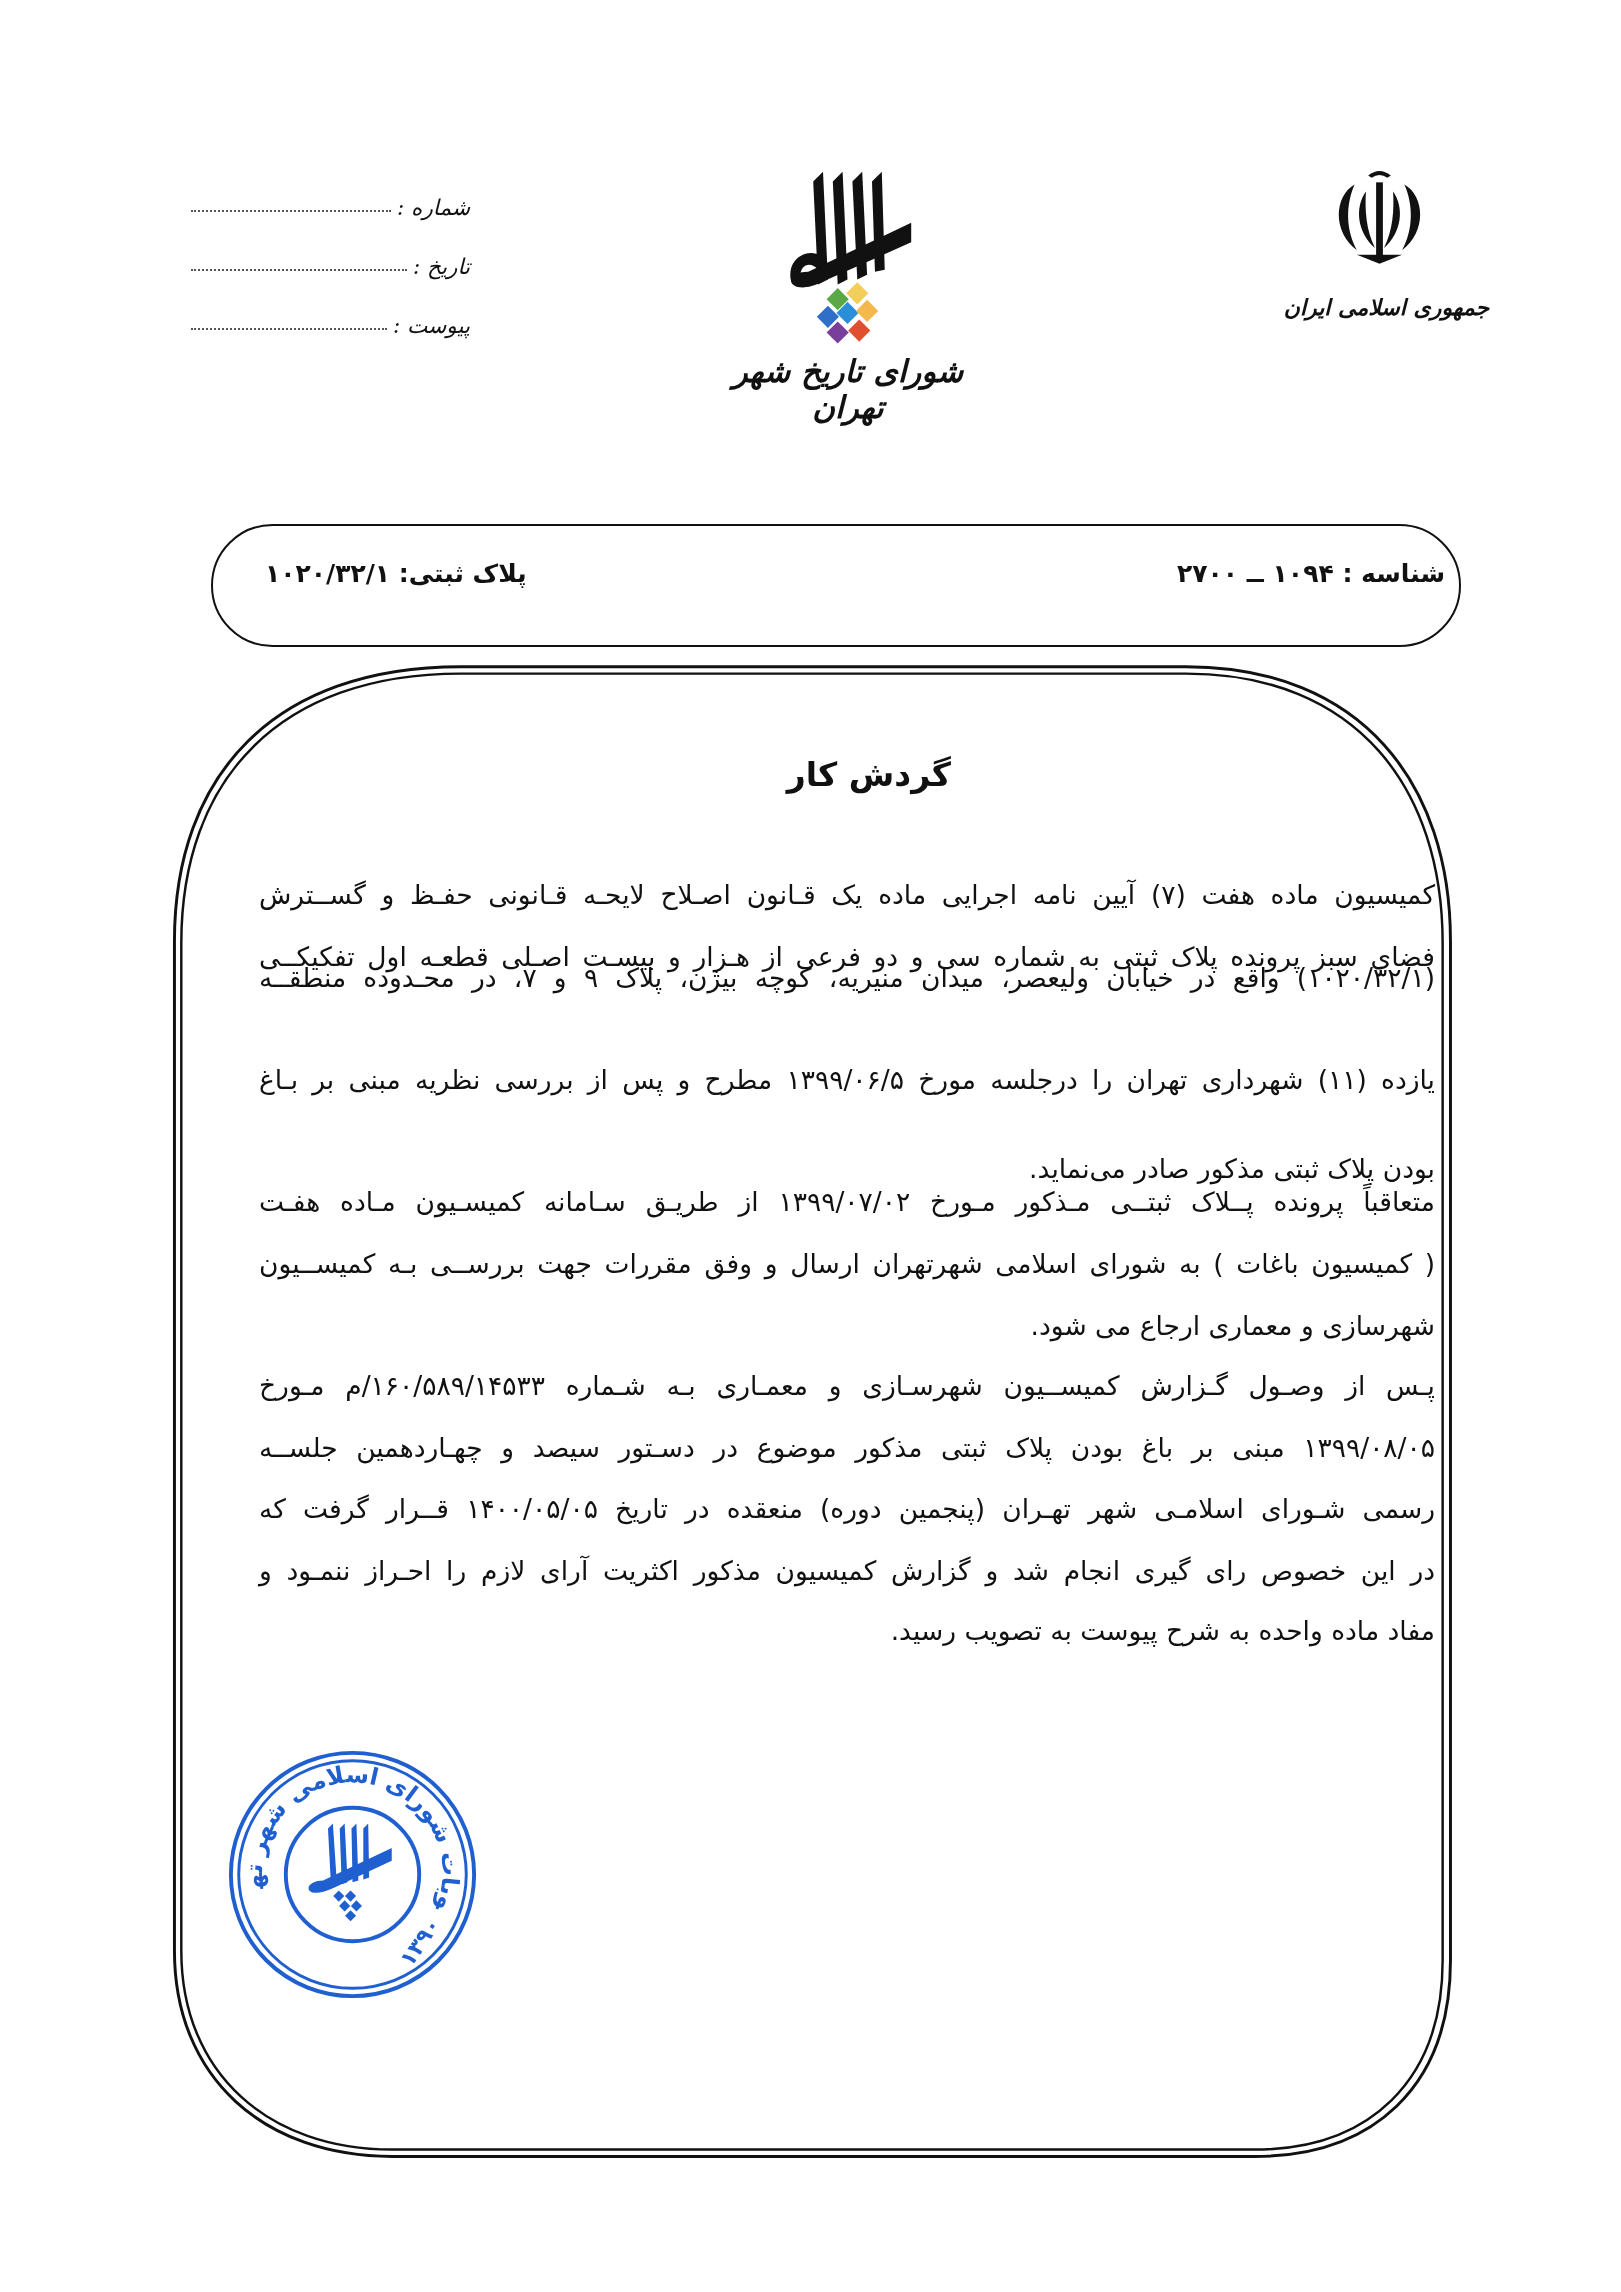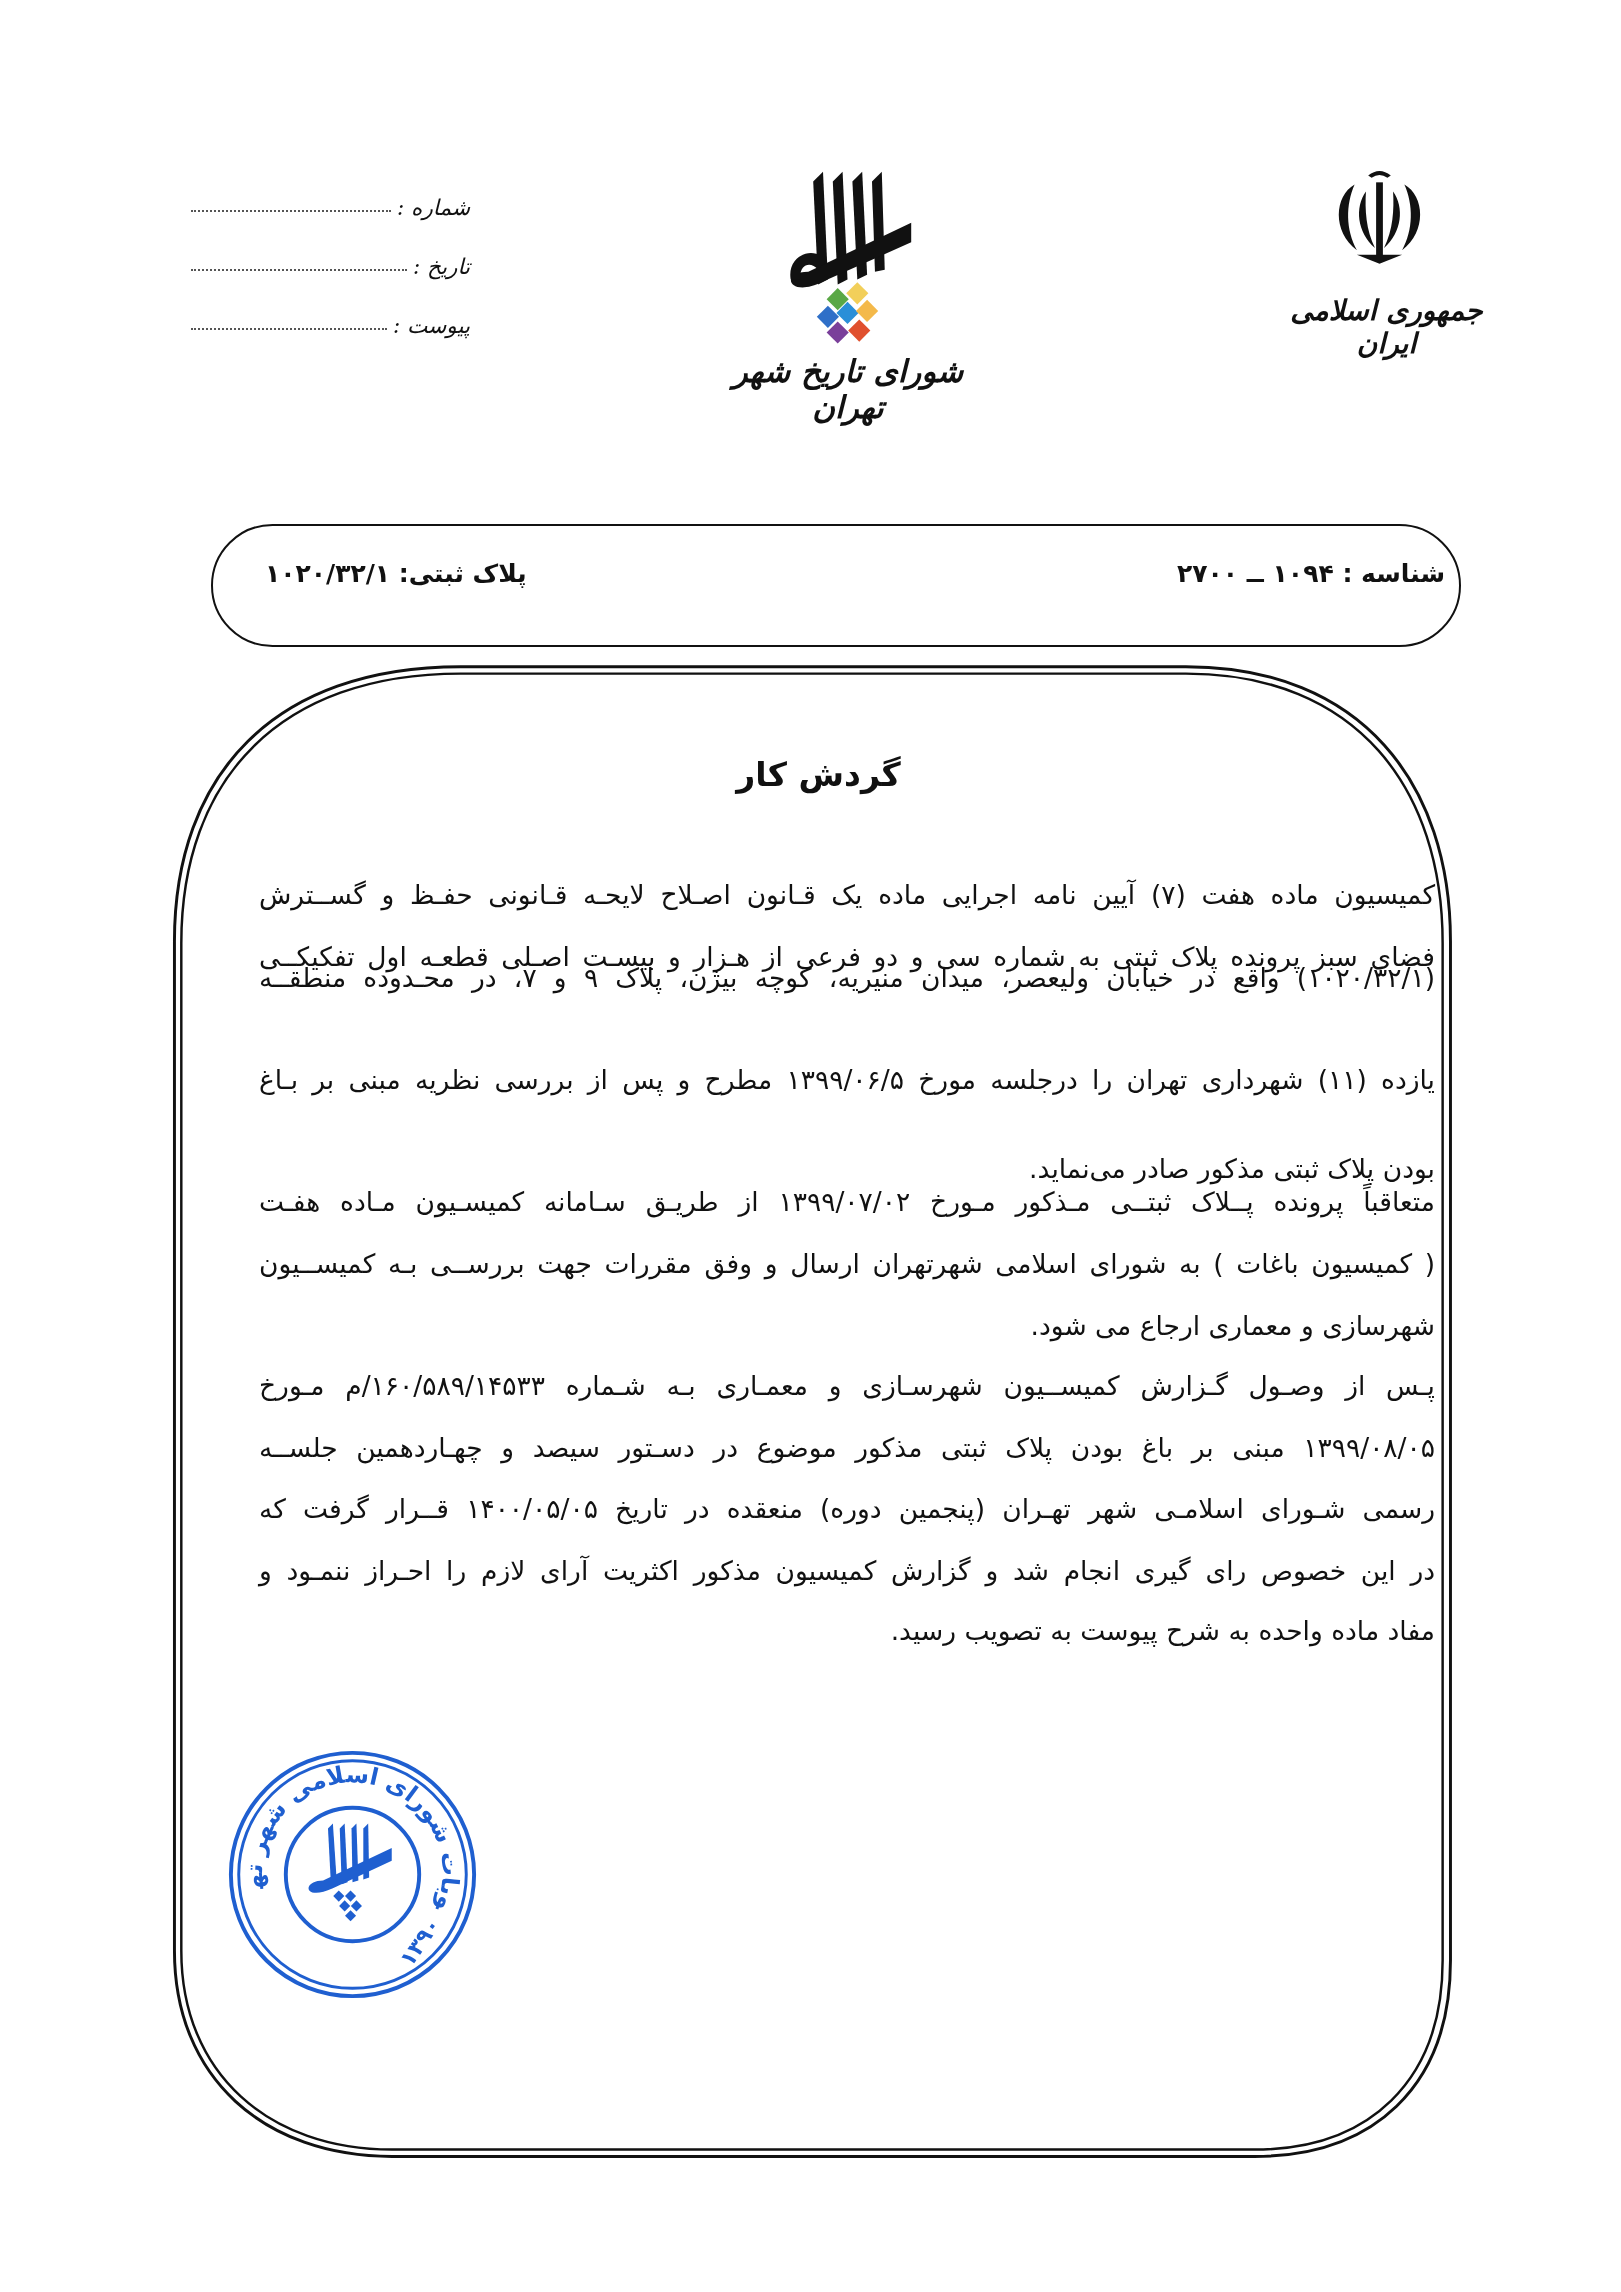--- a/index.html
+++ b/index.html
@@ -3,21 +3,21 @@
 <meta charset="utf-8">
 <style>
   html, body { margin:0; padding:0; background:#ffffff; }
   body { width:1621px; height:2293px; position:relative; overflow:hidden;
          font-family:"DejaVu Sans", sans-serif; color:#111; }
   .abs { position:absolute; }
 
   
   #emblem { left:1323px; top:162px; width:113px; height:113px; }
   #country-name { left:1274px; top:294px; width:225px; text-align:center;
-                  font-family:"DejaVu Serif", serif; font-size:28px; font-style:italic;
+                  font-family:"DejaVu Serif", serif; font-size:22px; font-style:italic;
                   font-weight:bold; direction:rtl; }
   #council-logo { left:769px; top:162px; width:157px; height:196px; }
   #council-name { left:706px; top:353px; width:284px; text-align:center;
                   font-family:"DejaVu Serif", serif; font-size:31px; font-style:italic;
                   font-weight:bold; direction:rtl; }
 
   .ref-field { position:absolute; left:191px; width:279px; height:39px; direction:rtl;
                display:flex; align-items:flex-end; gap:5.9px; }
   .ref-label { font-family:"DejaVu Serif", serif; font-style:italic; font-weight:normal;
                font-size:21.6px; white-space:nowrap;text-align:center; }
@@ -27,21 +27,21 @@
   #id-box { left:211px; top:524px; width:1250px; height:123px; border:2.9px solid #111;
             border-radius:62px; box-sizing:border-box; }
   .id-text { position:absolute; top:559px; font-family:"DejaVu Sans", sans-serif;
              font-weight:bold; font-size:25px; direction:rtl; white-space:nowrap; }
   #id-shenase { right:176px; }
   #id-plak { left:265px; }
 
   
   #frame { left:0; top:0; width:1621px; height:2293px; pointer-events:none; }
 
-  #title { left:686px; top:755px; width:265px; text-align:center; direction:rtl;
+  #title { left:686px; top:755px; width:265px; text-align:right; direction:rtl;
            font-weight:bold; font-size:33px; }
 
   .body-line { position:absolute; right:186px; width:1176px; direction:rtl;
                font-family:"DejaVu Sans", sans-serif; font-size:26.5px; line-height:39px;
                white-space:nowrap; text-align:justify; text-align-last:justify; }
   .body-line.last { text-align-last:right; }
 
   #stamp { left:225px; top:1745px; width:255px; height:260px; }
 </style>
 </head>

